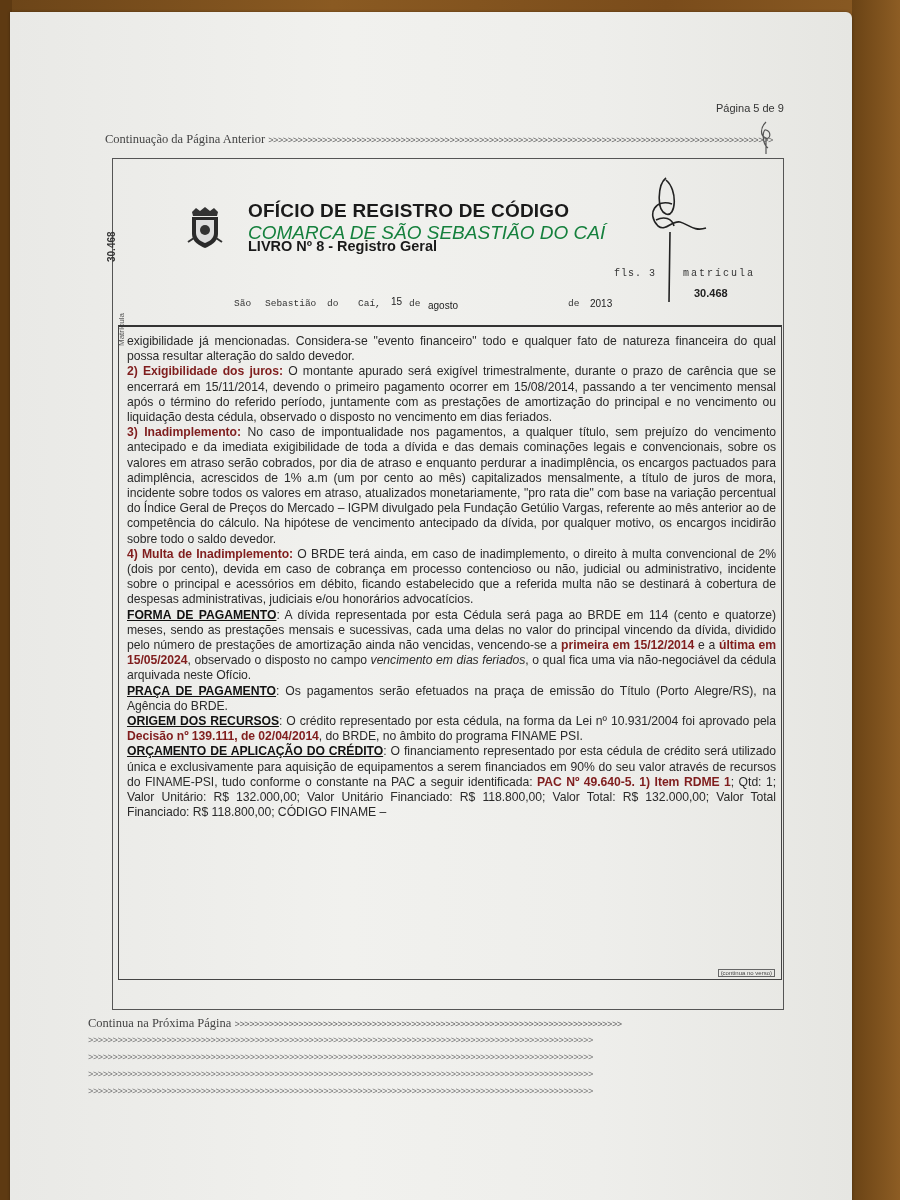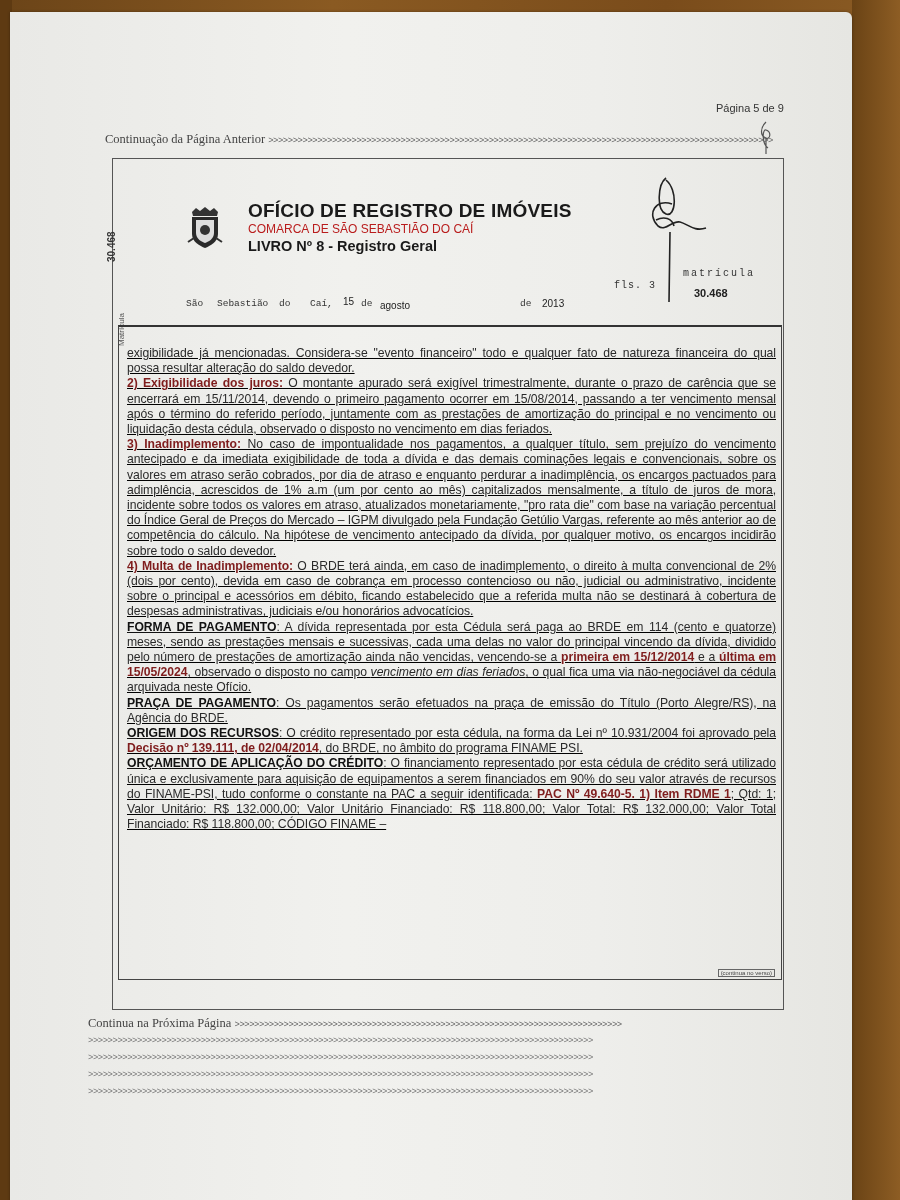--- a/index.html
+++ b/index.html
@@ -21,35 +21,34 @@
     font-family:"Liberation Serif", serif; font-size:12.5px; color:#444;text-align:center;
   }
   .arrows { color:#666; font-family:"Liberation Mono", monospace; font-size:9px; letter-spacing:-0.5px; }
   .initials-mark { position:absolute; left:754px; top:120px; width:24px; height:36px; }
   .frame {
     position:absolute; left:112px; top:158px; width:670px; height:850px;
     border:1.5px solid #555;
   }
   .crest { position:absolute; left:186px; top:206px; width:38px; height:44px; }
   .hdr-title { position:absolute; left:248px; top:200px; font-size:19px; font-weight:bold; color:#1a1a1a; letter-spacing:0.2px; }
-  .hdr-sub { position:absolute; left:248px; top:222px; font-size:12px; color:#b91c1c; }
+  .hdr-sub { position:absolute; left:248px; top:222px; font-size:19px; color:#15803d;font-style:italic; }
   .hdr-book { position:absolute; left:248px; top:238px; font-size:14.5px; font-weight:bold; color:#1a1a1a; }
   .signature { position:absolute; left:636px; top:170px; width:80px; height:140px; }
-  .fls { position:absolute; left:614px; top:268px; font-family:"Liberation Mono", monospace; font-size:10px; color:#333; letter-spacing:1px;margin-top:12px; }
+  .fls { position:absolute; left:614px; top:268px; font-family:"Liberation Mono", monospace; font-size:10px; color:#333; letter-spacing:1px; }
   .matricula-lbl { position:absolute; left:683px; top:268px; font-family:"Liberation Mono", monospace; font-size:10px; color:#333; letter-spacing:2px; }
   .matricula-num { position:absolute; left:694px; top:287px; font-size:11px; color:#222; font-weight:bold; }
   .side-num { position:absolute; left:106px; top:262px; transform:rotate(-90deg); transform-origin:left top; font-size:10px; font-weight:bold; color:#333; }
   .side-lbl { position:absolute; left:117px; top:346px; transform:rotate(-90deg); transform-origin:left top; font-size:8px; color:#555; }
-  .place-date { position:absolute; top:298px; font-family:"Liberation Mono", monospace; font-size:9.5px; color:#333; }
+  .place-date { position:absolute; top:298px; font-family:"Liberation Mono", monospace; font-size:9.5px; color:#333;margin-left:48px; }
   .place-date.written { font-family:"Liberation Sans", sans-serif; font-size:10px; color:#222; }
   .text-box {
     position:absolute; left:118px; top:325px; width:664px; height:655px;
     border:1.5px solid #444; border-top:2px solid #333; box-sizing:border-box;
-    padding:19px 5px 0 8px;
-    text-decoration:underline;
+    padding:7px 5px 0 8px;
   }
   .body-text {
     font-size:12.2px; line-height:15.2px; color:#2a2a2a; text-align:justify;
     font-family:"Liberation Sans", sans-serif; letter-spacing:-0.05px;
   }
   .body-text p { margin:0; }
   .body-text b { color:#7f1d1d; }
   .body-text u { text-decoration:underline; font-weight:bold; color:#111; }
   .continua-verso { position:absolute; right:6px; bottom:2px; font-size:6px; color:#444; border:0.5px solid #666; padding:0 2px; }
   .cont-next {
@@ -82,21 +81,21 @@
 <div class="frame"></div>
 
 <svg class="crest" viewBox="0 0 38 44">
   <path d="M6 6 L10 2 L14 5 L19 1 L24 5 L28 2 L32 6 L31 10 L7 10 Z" fill="#333"></path>
   <path d="M6 11 H32 V28 C32 36, 24 40, 19 42 C14 40, 6 36, 6 28 Z" fill="#2a2a2a"></path>
   <path d="M10 14 H28 V27 C28 33, 22 36, 19 37 C16 36, 10 33, 10 27 Z" fill="#ddd"></path>
   <circle cx="19" cy="24" r="5" fill="#333"></circle>
   <path d="M2 36 L8 32 M36 36 L30 32" stroke="#333" stroke-width="2"></path>
 </svg>
 
-<div class="hdr-title">OFÍCIO DE REGISTRO DE IMÓVEIS</div>
+<div class="hdr-title">OFÍCIO DE REGISTRO DE CÓDIGO</div>
 <div class="hdr-sub">COMARCA DE SÃO SEBASTIÃO DO CAÍ</div>
 <div class="hdr-book">LIVRO Nº 8 - Registro Geral</div>
 
 <svg class="signature" viewBox="0 0 80 140">
   <path d="M30 8 C22 14, 20 40, 30 44 C40 48, 42 20, 30 10 M36 34 C20 28, 10 44, 22 56 C30 62, 36 50, 44 52 C52 54, 58 62, 70 58 M20 50 C28 46, 36 48, 38 56 M34 62 L33 132" stroke="#222" stroke-width="1.6" fill="none"></path>
 </svg>
 
 <div class="fls">fls. 3</div>
 <div class="matricula-lbl">matrícula</div>
 <div class="matricula-num">30.468</div>

